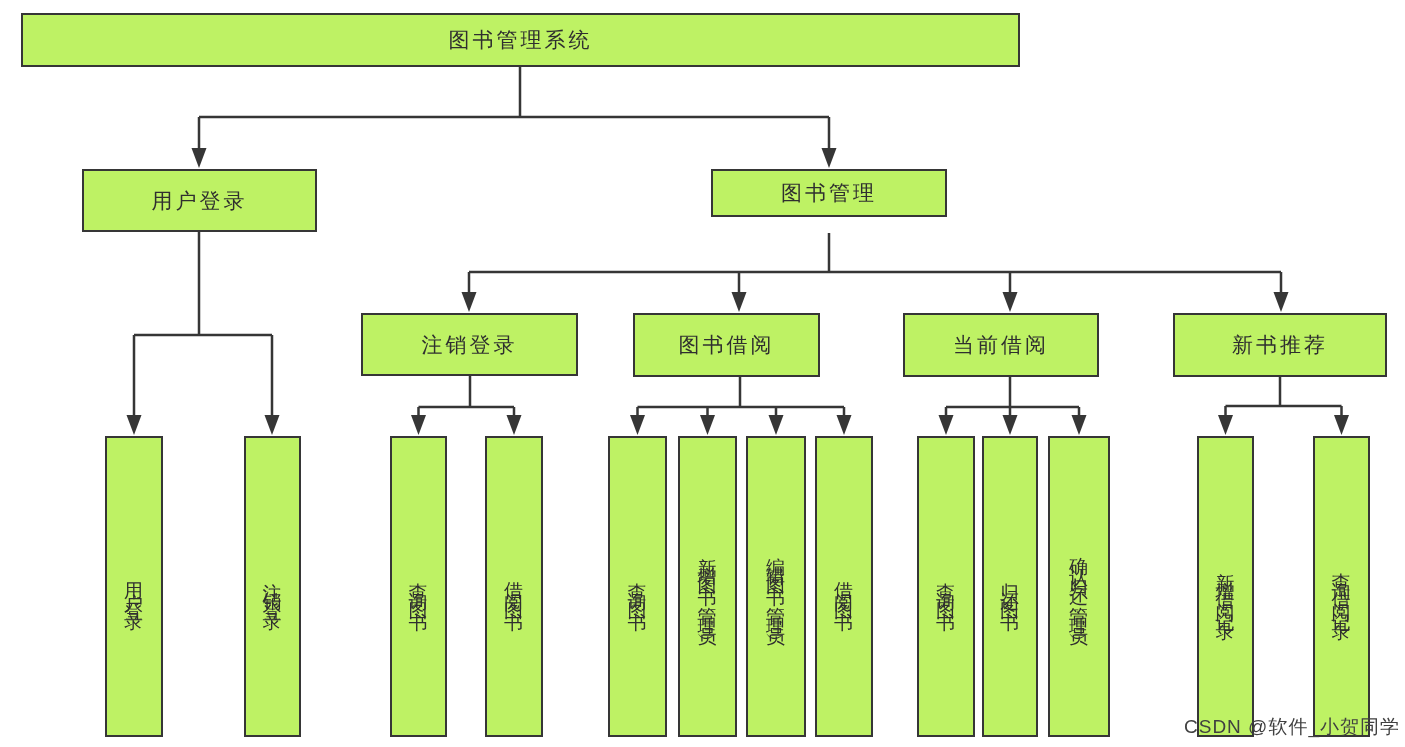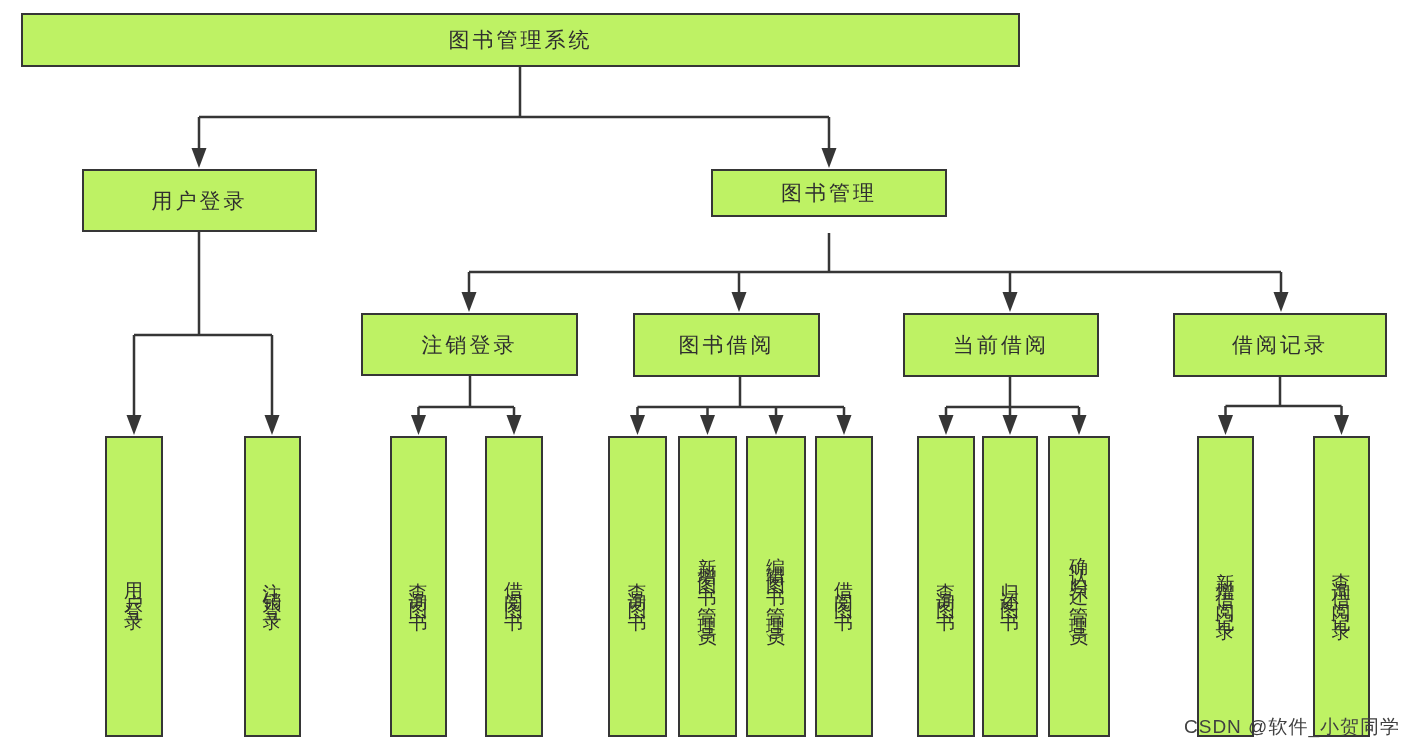--- a/index.html
+++ b/index.html
@@ -110,21 +110,21 @@
   <div class="node hnode" style="left:361px; top:313px; width:217px; height:63px;">
     <span>注销登录</span>
   </div>
   <div class="node hnode" style="left:633px; top:313px; width:187px; height:64px;">
     <span>图书借阅</span>
   </div>
   <div class="node hnode" style="left:903px; top:313px; width:196px; height:64px;">
     <span>当前借阅</span>
   </div>
   <div class="node hnode" style="left:1173px; top:313px; width:214px; height:64px;">
-    <span>借阅记录</span>
+    <span>新书推荐</span>
   </div>
 
   <div class="node leaf" style="left:105px; top:436px; width:58px; height:301px;">
     <span>用户登录</span>
   </div>
   <div class="node leaf" style="left:244px; top:436px; width:57px; height:301px;">
     <span>注销登录</span>
   </div>
 
   <div class="node leaf" style="left:390px; top:436px; width:57px; height:301px;">

